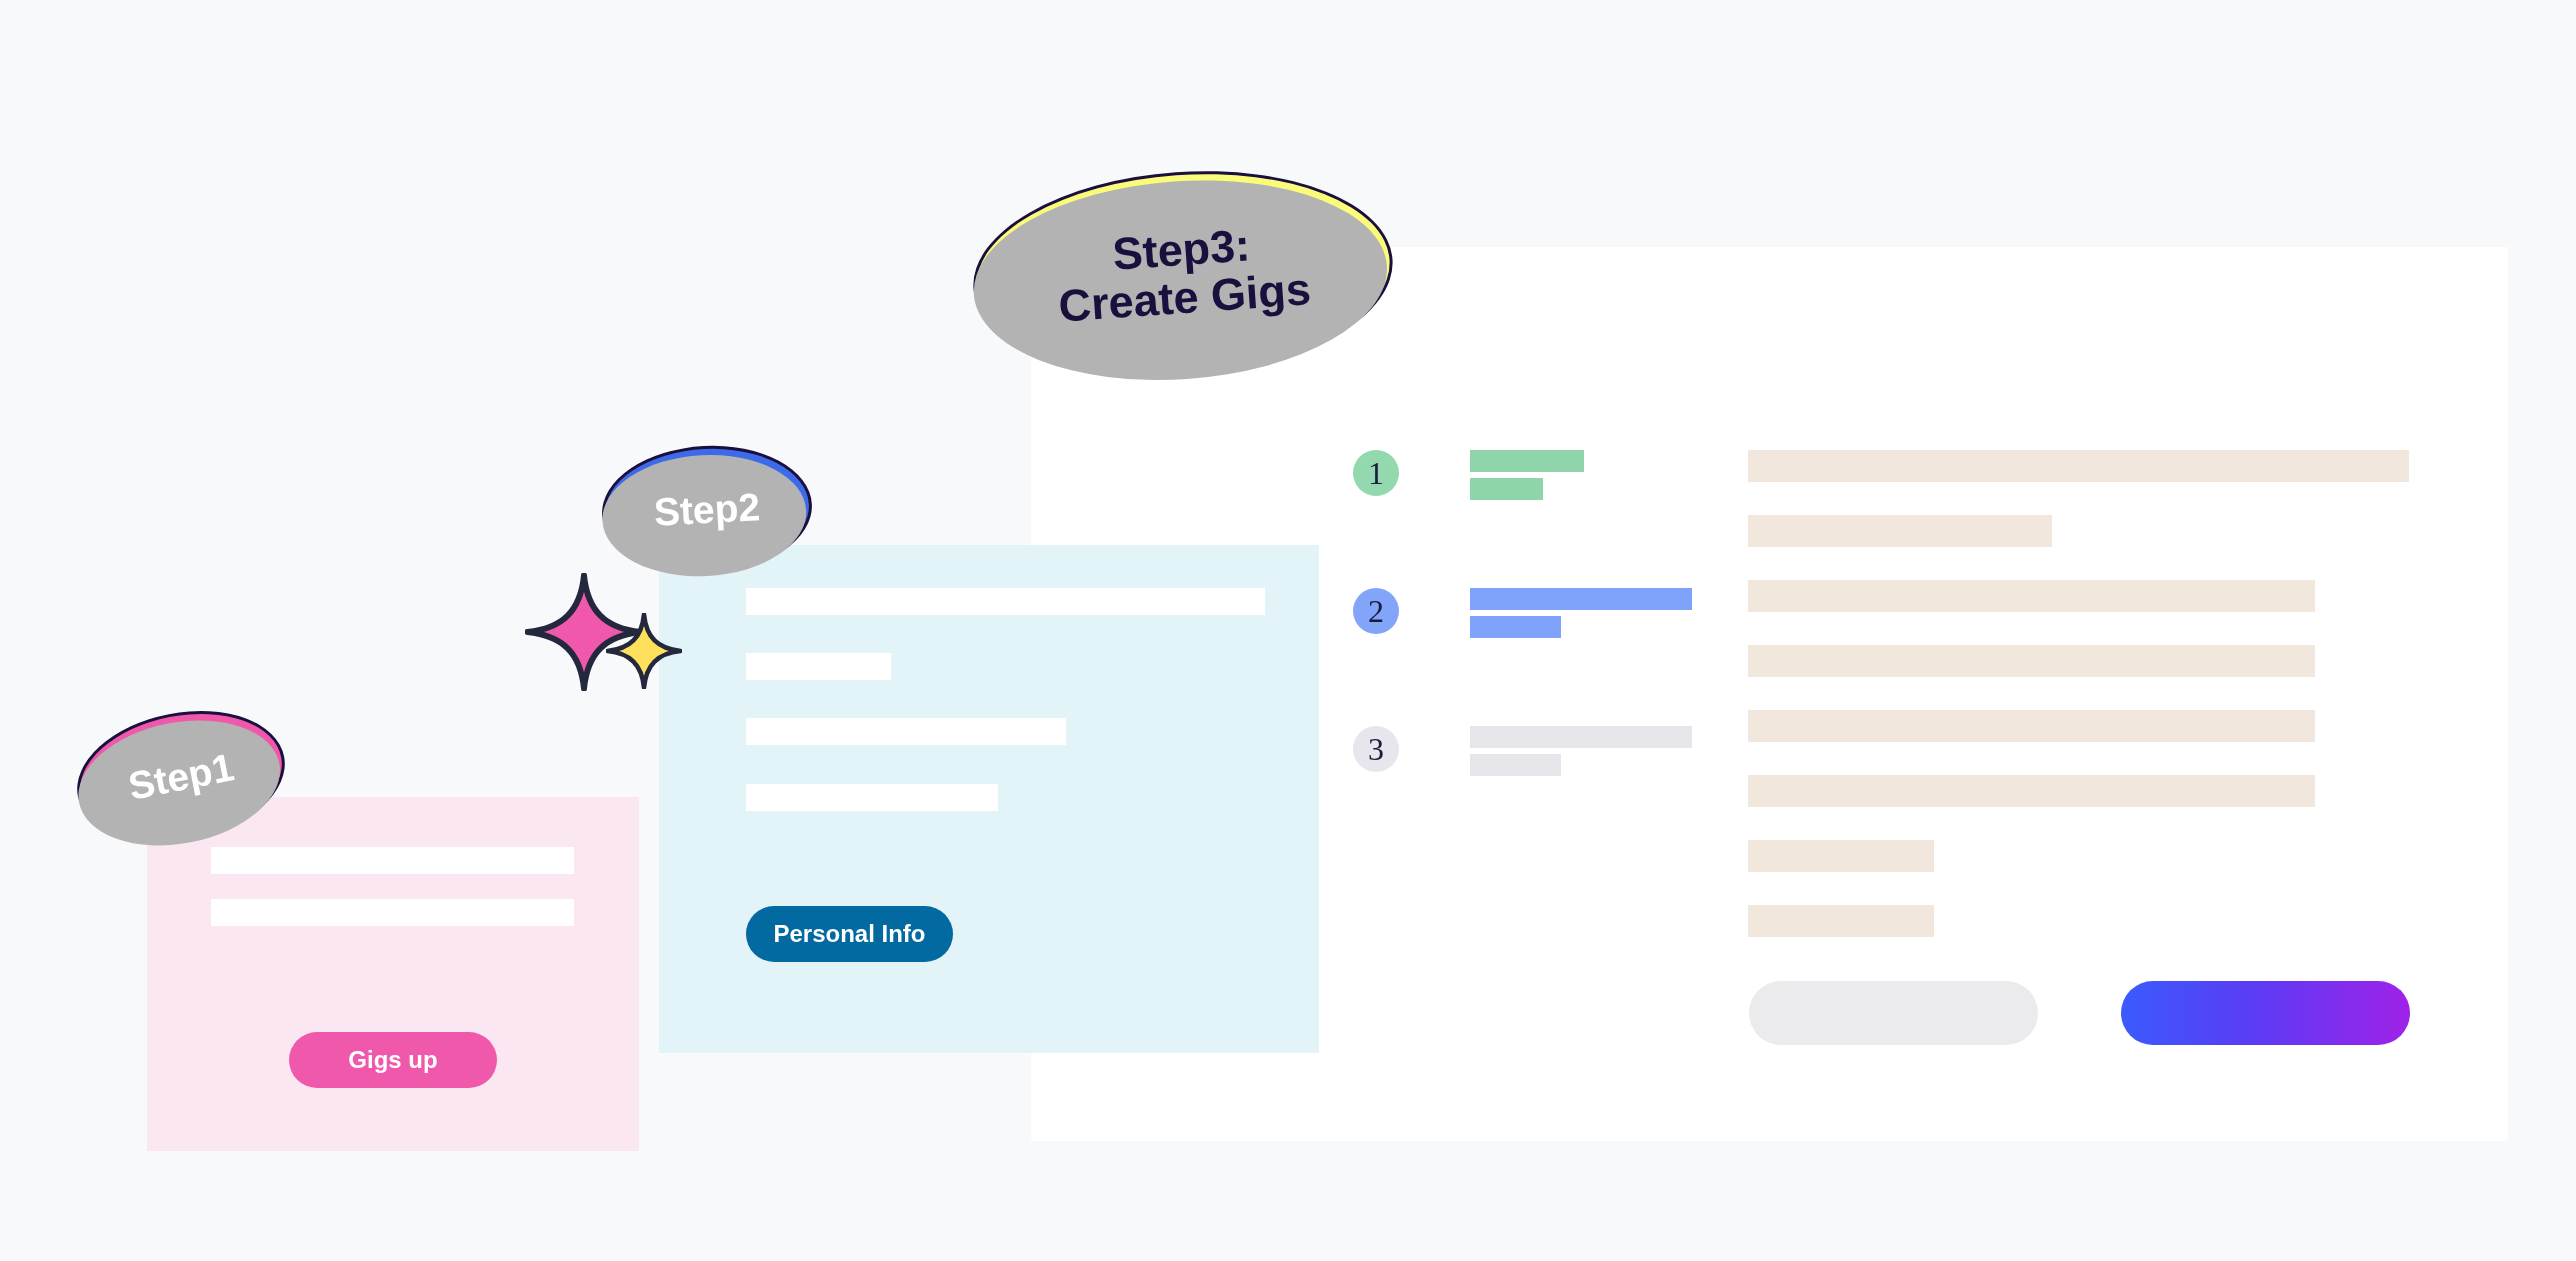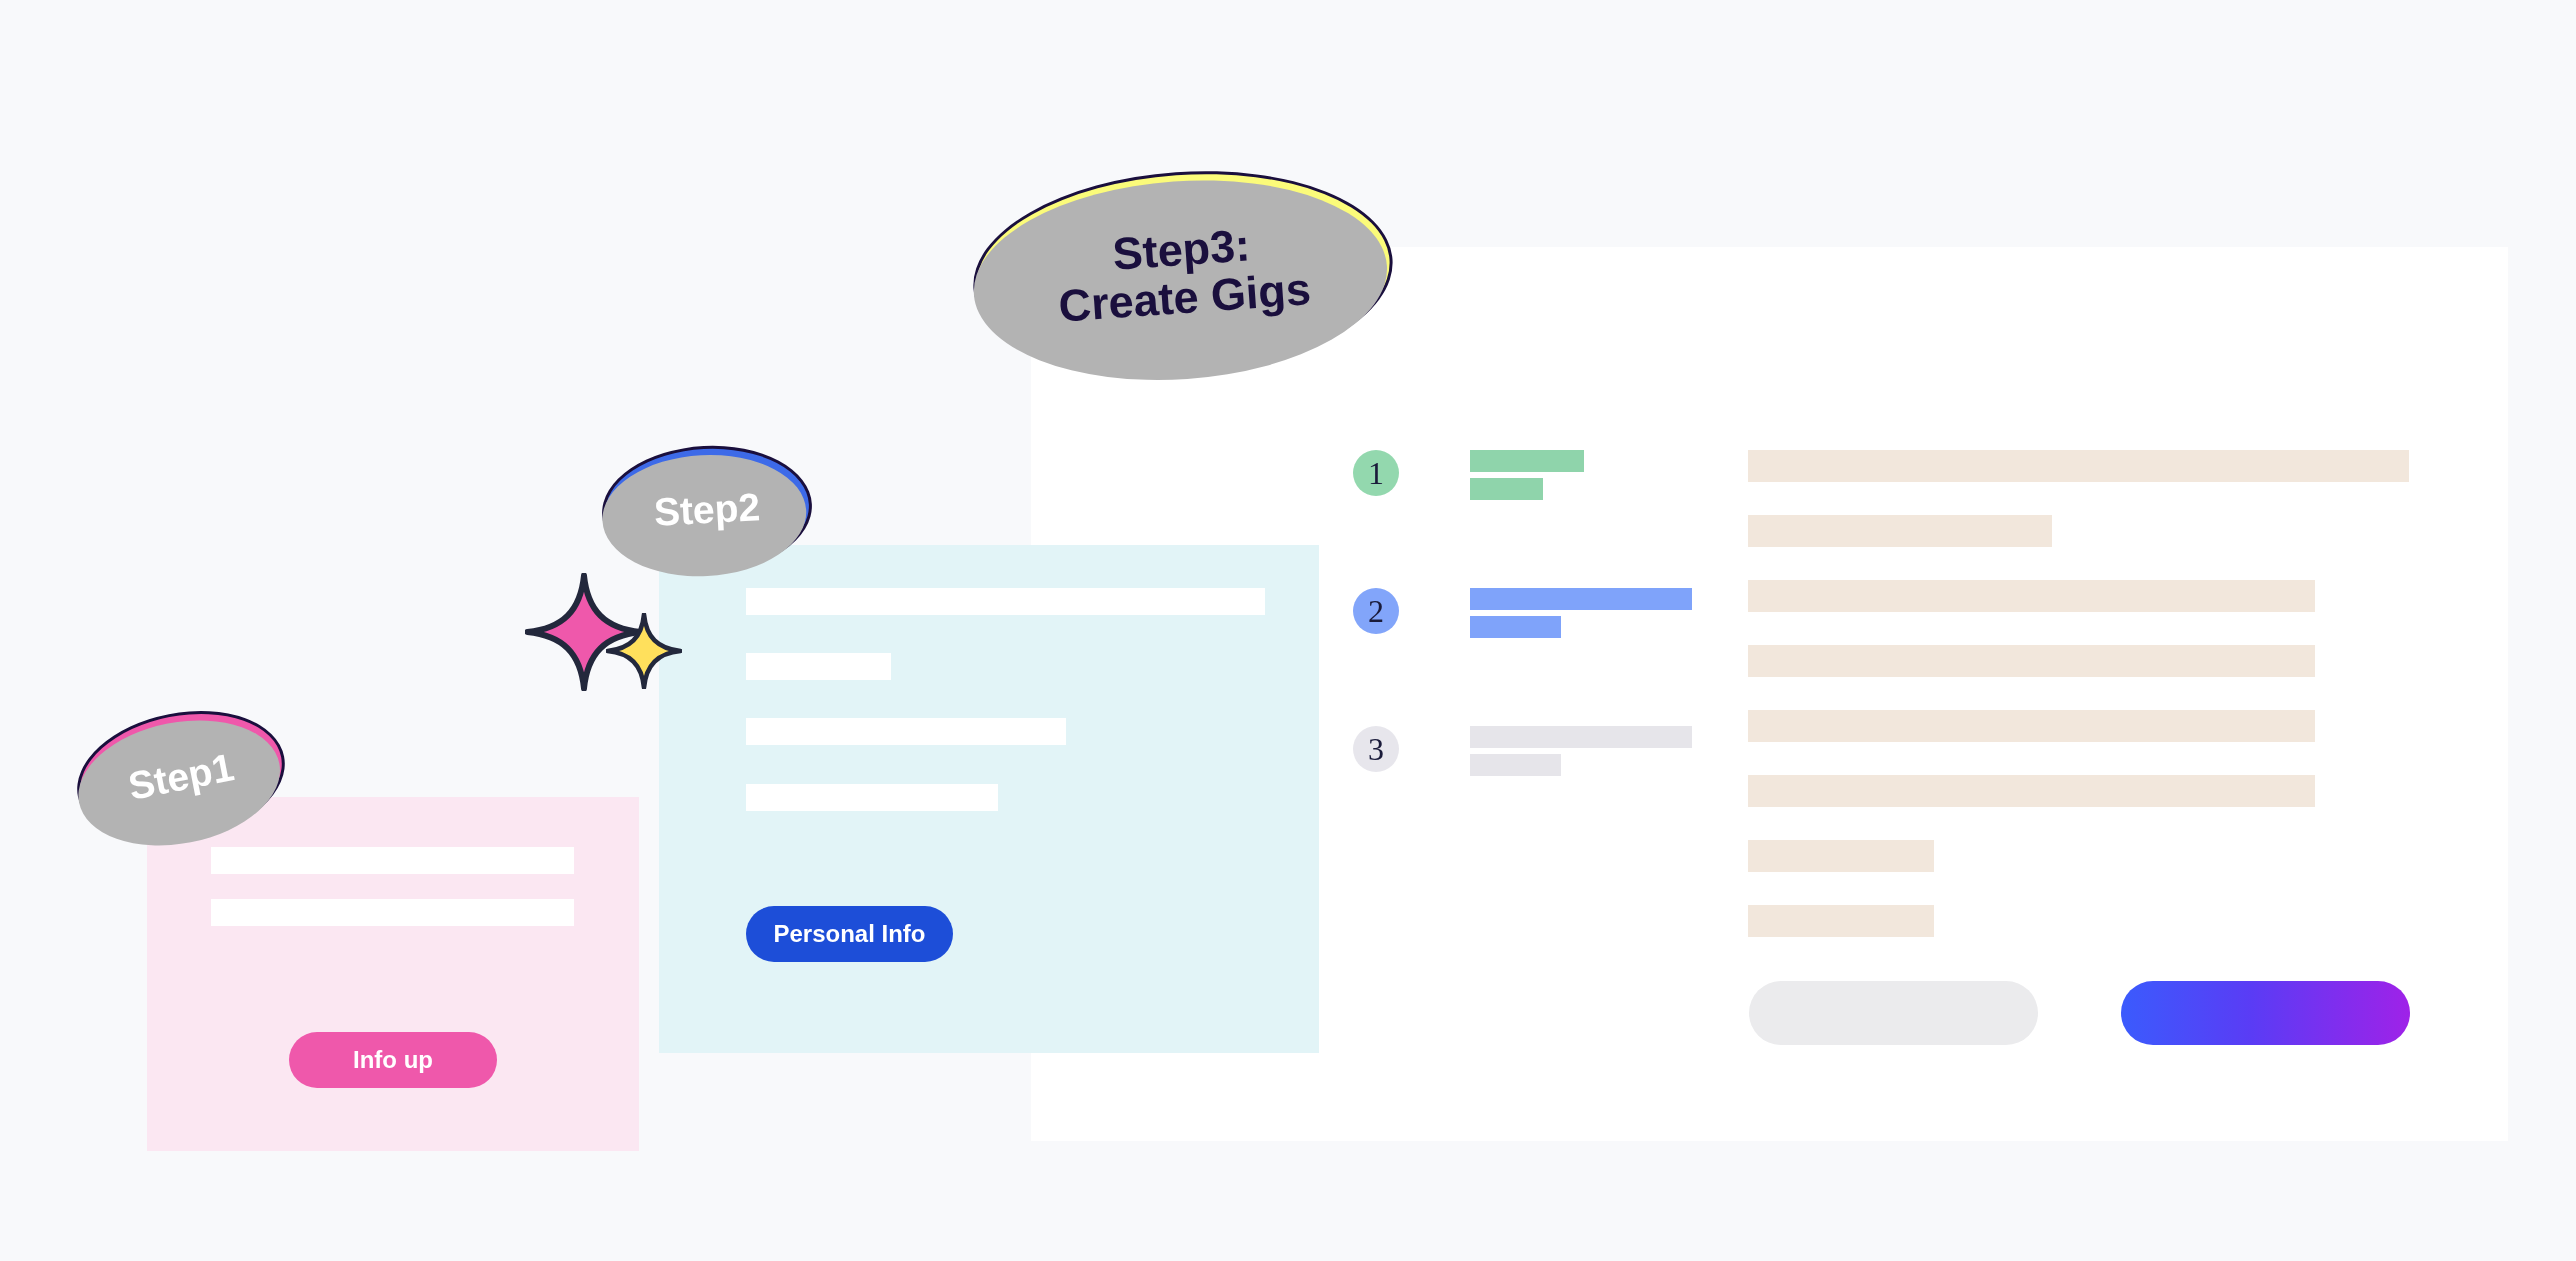--- a/index.html
+++ b/index.html
@@ -84,21 +84,21 @@
     position: absolute;
     left: 659px; top: 545px;
     width: 660px; height: 508px;
     background: #e2f4f7;
   }
   #card-step2 .field { position: absolute; background: #ffffff; height: 27px; }
   #btn-personal-info {
     position: absolute;
     left: 87px; top: 361px;
     width: 207px; height: 56px;
-    background: #1d4ed8;
+    background: #0369a1;
     border-radius: 28px;
     border: none;
     color: #ffffff;
     font-family: "Liberation Sans", sans-serif;
     font-size: 24px;
     font-weight: 700;
     cursor: pointer;
   }
 
   
@@ -238,21 +238,21 @@
     <div class="field" style="left:87px; top:108px; width:145px;"></div>
     <div class="field" style="left:87px; top:173px; width:320px;"></div>
     <div class="field" style="left:87px; top:239px; width:252px;"></div>
     <button id="btn-personal-info">Personal Info</button>
   </div>
 
   <div id="card-step1">
     <div class="field" style="top:50px;"></div>
     <div class="field" style="top:102px;"></div>
   </div>
-  <button id="btn-sign-up">Info up</button>
+  <button id="btn-sign-up">Gigs up</button>
 
   <svg id="sparkle-pink" class="sparkle" viewBox="0 0 100 100">
     <path d="M50 2 C53 32 68 47 98 50 C68 53 53 68 50 98 C47 68 32 53 2 50 C32 47 47 32 50 2 Z" fill="#ef58ab" stroke="#23283c" stroke-width="5" stroke-linejoin="round"></path>
   </svg>
   <svg id="sparkle-yellow" class="sparkle" viewBox="0 0 100 100">
     <path d="M50 2 C53 32 68 47 98 50 C68 53 53 68 50 98 C47 68 32 53 2 50 C32 47 47 32 50 2 Z" fill="#ffe05c" stroke="#23283c" stroke-width="6" stroke-linejoin="round"></path>
   </svg>
 
   <div id="badge-step1" class="badge">
     <span>Step1</span>

